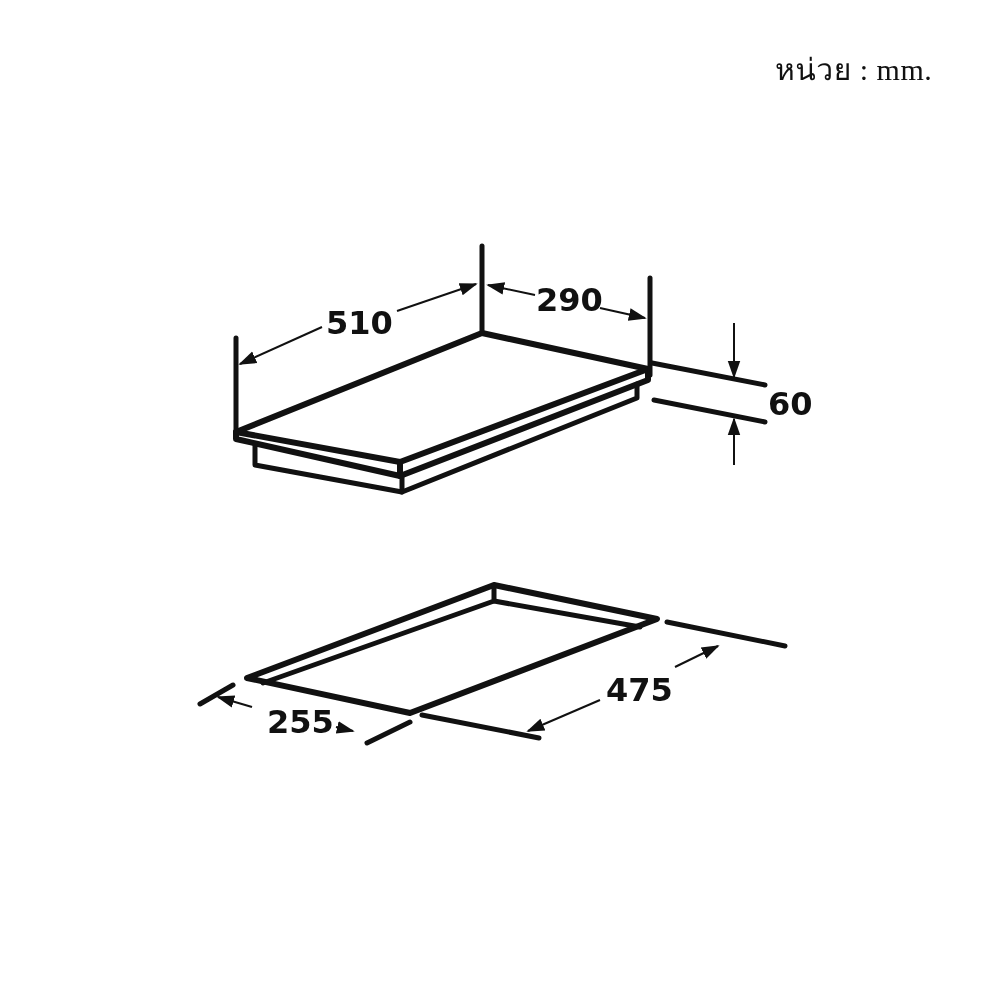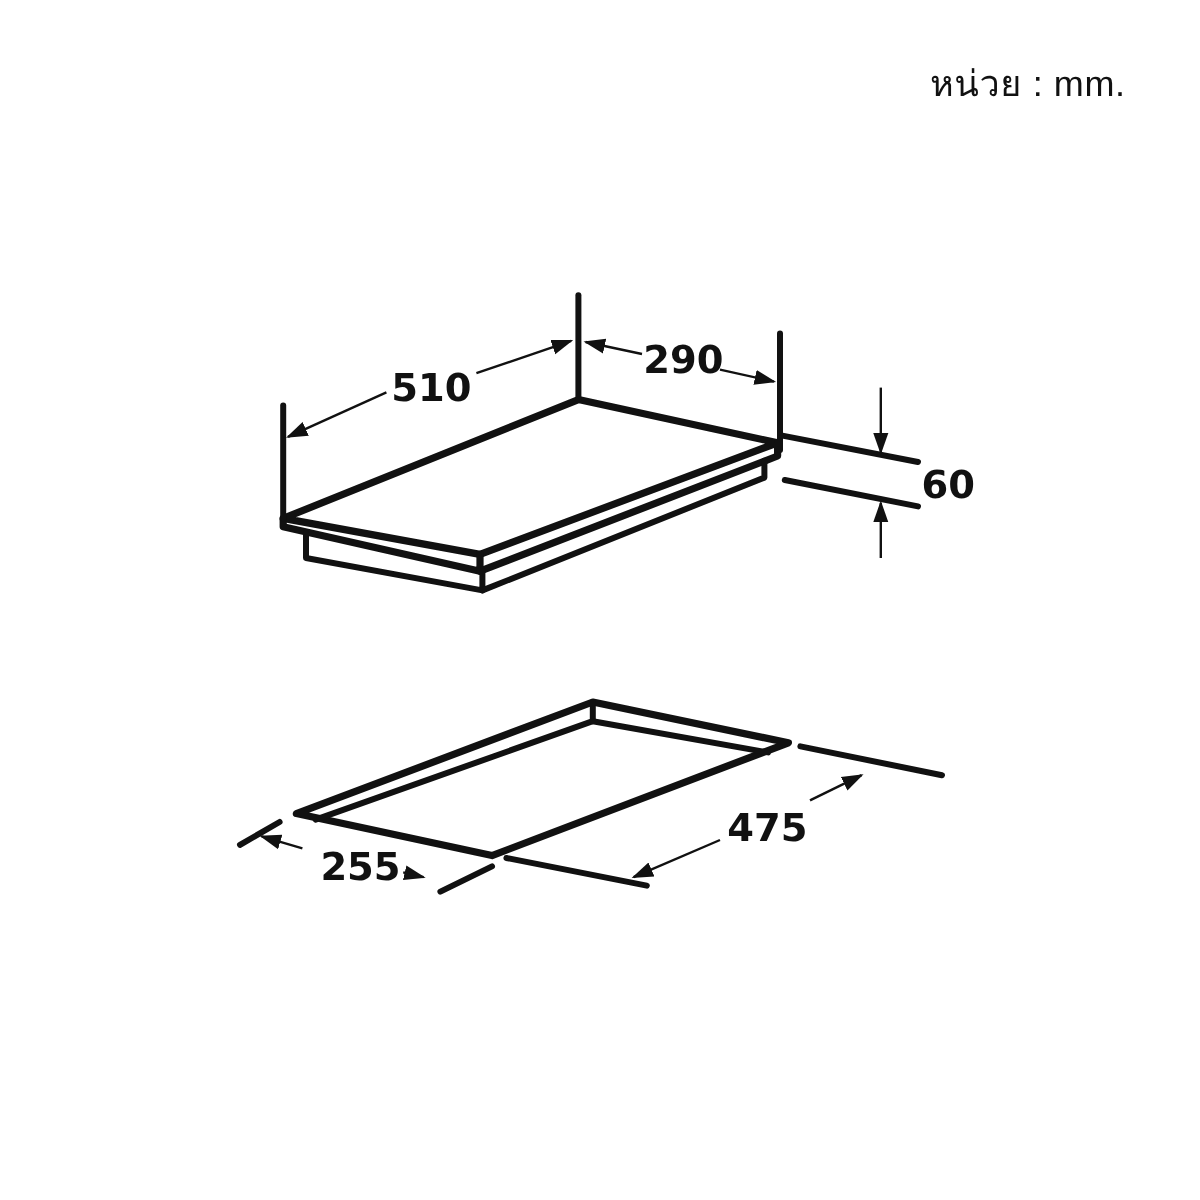--- a/index.html
+++ b/index.html
@@ -1,17 +1,17 @@
 <!DOCTYPE html>
 <html><head>
   <meta charset="utf-8">
   <style>
     html, body { margin: 0; padding: 0; background: #ffffff; }
     body { width: 1000px; height: 1000px; position: relative; overflow: hidden; font-family: "DejaVu Sans", sans-serif; }
-    .unit-label { position: absolute; left: 775px; top: 46px; font-size: 30px; color: #111; letter-spacing: 0.5px; font-family: Liberation Sans, sans-serif; }
+    .unit-label { position: absolute; left: 775px; top: 46px; font-size: 30px; color: #111; letter-spacing: 0.5px; font-family: Liberation Serif, serif; }
     svg { position: absolute; left: 0; top: 0; }
     .dim-text { font-family: "DejaVu Sans", sans-serif; font-weight: bold; font-size: 32px; fill: #111; }
   </style>
 </head>
 <body>
 
 <div class="unit-label">หน่วย : mm.</div>
 
 <svg width="1000" height="1000" viewBox="0 0 1000 1000">
   <defs>

